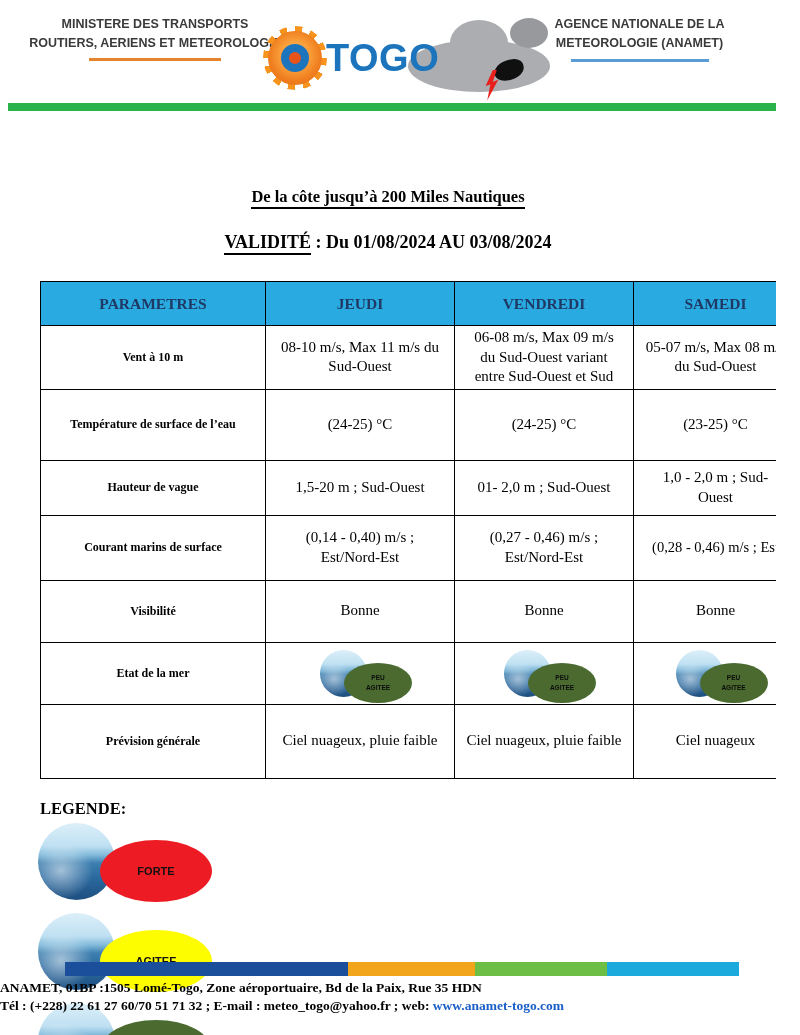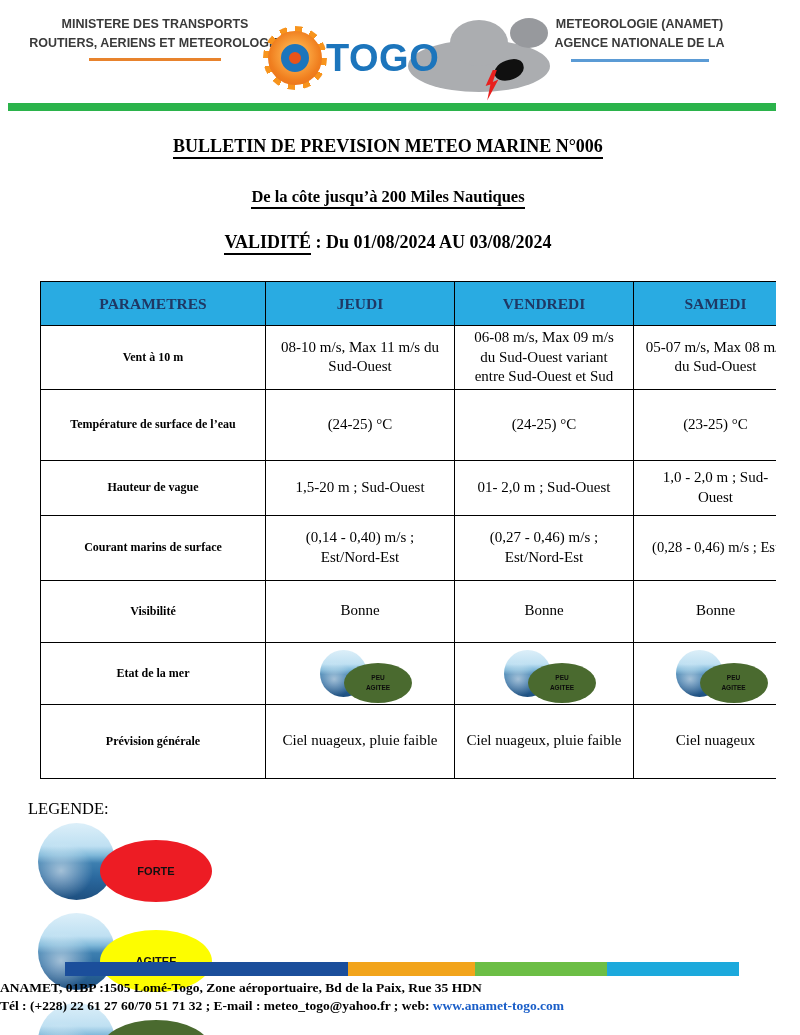--- a/index.html
+++ b/index.html
@@ -62,22 +62,22 @@
   .sea-circle { border-radius:50%; display:block;
      background:
        radial-gradient(ellipse at 30% 62%, rgba(255,255,255,.55) 0%, rgba(255,255,255,0) 42%),
        linear-gradient(180deg,#DCEFF9 0%,#BFE0F2 30%,#7FB8D9 42%,#3D7FB0 52%,#2A689E 72%,#1E4F7F 100%); }
   .sea-group .sea-circle { position:absolute; left:6px; top:3px; width:47px; height:47px; }
   .state-oval { position:absolute; left:30px; top:16px; width:68px; height:40px; border-radius:50%;
      background:#4A6A2F; display:flex; flex-direction:column; align-items:center; justify-content:center;
      font-family:"Liberation Sans", sans-serif; font-weight:bold; font-size:6.5px; color:#0c0c0c; line-height:1.5; }
 
   
-  .legend-title { position:absolute; left:28px; top:799px; font-family:"Liberation Serif", serif;
-                  font-weight:normal; font-size:16.5px; }
+  .legend-title { position:absolute; left:40px; top:799px; font-family:"Liberation Serif", serif;
+                  font-weight:bold; font-size:16.5px; }
   .legend-row { position:absolute; left:38px; top:820px; width:726px; display:flex; justify-content:space-between;flex-direction:column; }
   .lg { position:relative; width:176px; height:90px; }
   .lg .sea-circle { position:absolute; left:0; top:3px; width:77px; height:77px; }
   .lg-oval { position:absolute; left:62px; top:20px; width:112px; height:62px; border-radius:50%;
      display:flex; flex-direction:column; align-items:center; justify-content:center;
      font-weight:bold; font-size:11px; color:#111; line-height:1.5; }
 
   
   .footer-bar { position:absolute; left:65px; top:962px; width:674px; height:14px; display:flex; }
   .seg0{flex:0 0 42%;} .seg1{flex:0 0 18.8%;} .seg2{flex:0 0 19.6%;} .seg3{flex:0 0 19.6%;}
@@ -111,30 +111,27 @@
       </span>
       <span class="logo-word">TOGO</span>
     </div>
     <span class="blob"></span>
     <svg class="bolt" width="16" height="32" viewBox="0 0 20 40">
       <polygon points="11,0 2,20 8,18 4,38 18,12 11,15 16,0" fill="#E8201E"></polygon>
     </svg>
   </div>
 
   <div class="hdr-right">
+    <div>AGENCE NATIONALE DE LA</div>
     <div>METEOROLOGIE (ANAMET)</div>
-    <div>AGENCE NATIONALE DE LA</div>
     <div class="underline-blue"></div>
   </div>
 
   <div class="green-bar"></div>
 
-  <div class="ctr title-main">
-    <span class="u2">BULLETIN DE PREVISION METEO MARINE N°006</span>
-  </div>
   <div class="ctr title-sub">
     <span class="u2">De la côte jusqu’à 200 Miles Nautiques</span>
   </div>
   <div class="ctr title-val">
     <span class="u2">VALIDITÉ</span><span> : Du 01/08/2024 AU 03/08/2024</span>
   </div>
 
   <table class="fc">
     <colgroup>
         <col style="width:225px">

